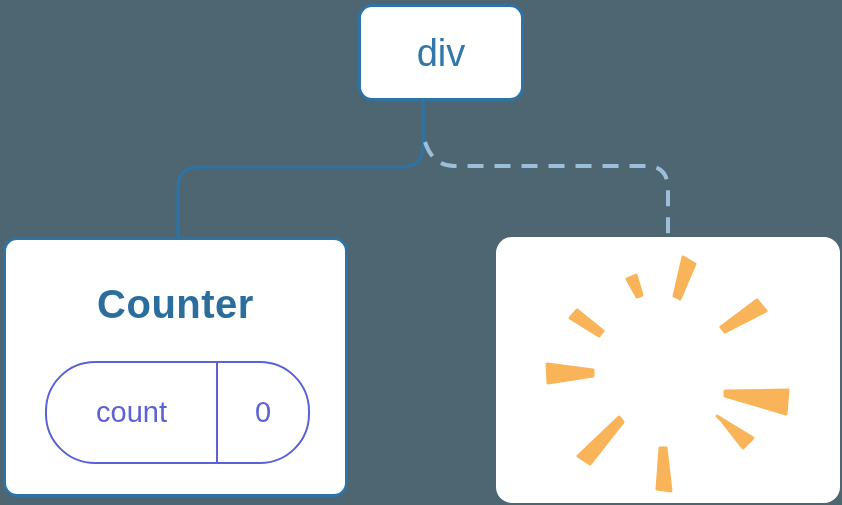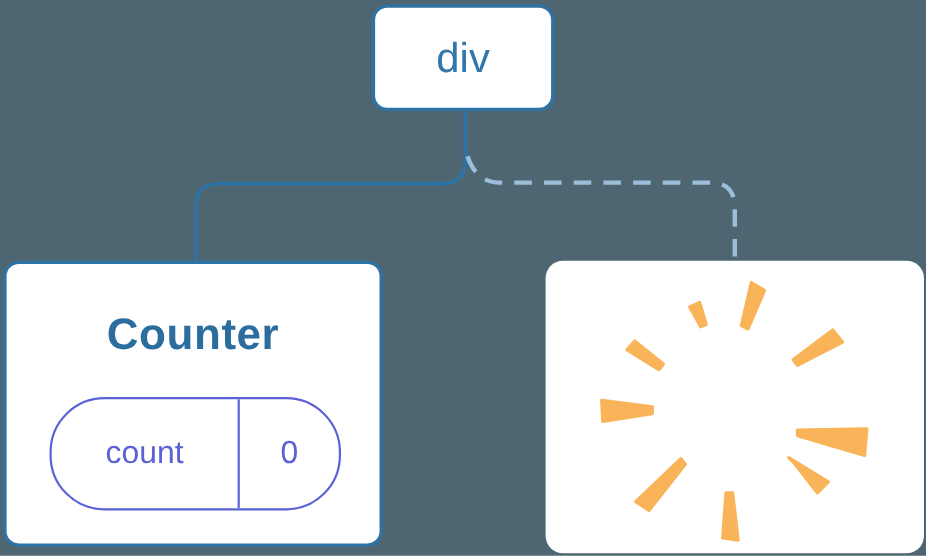--- a/index.html
+++ b/index.html
@@ -30,21 +30,21 @@
     stroke: var(--edge-dashed, #9CBED8);
     stroke-width: 4;
     stroke-dasharray: 16 11;
   }
   .node {
     position: absolute;
     background: var(--node-bg, #FFFFFF);
     box-sizing: border-box;
   }
   .root-node {
-    left: 338px;
+    left: 358px;
     top: 4px;
     width: 166px;
     height: 97px;
     border: 3px solid var(--node-border, #2E73A5);
     border-radius: 14px;
     display: flex;
     align-items: center;
     justify-content: center;
   }
   .root-label {

